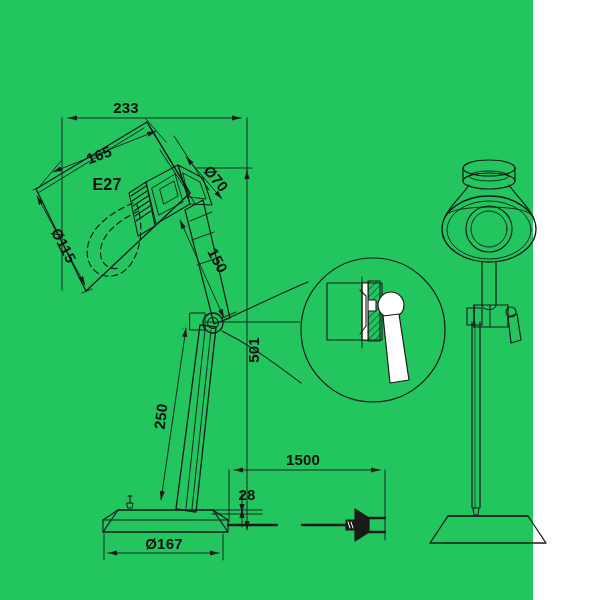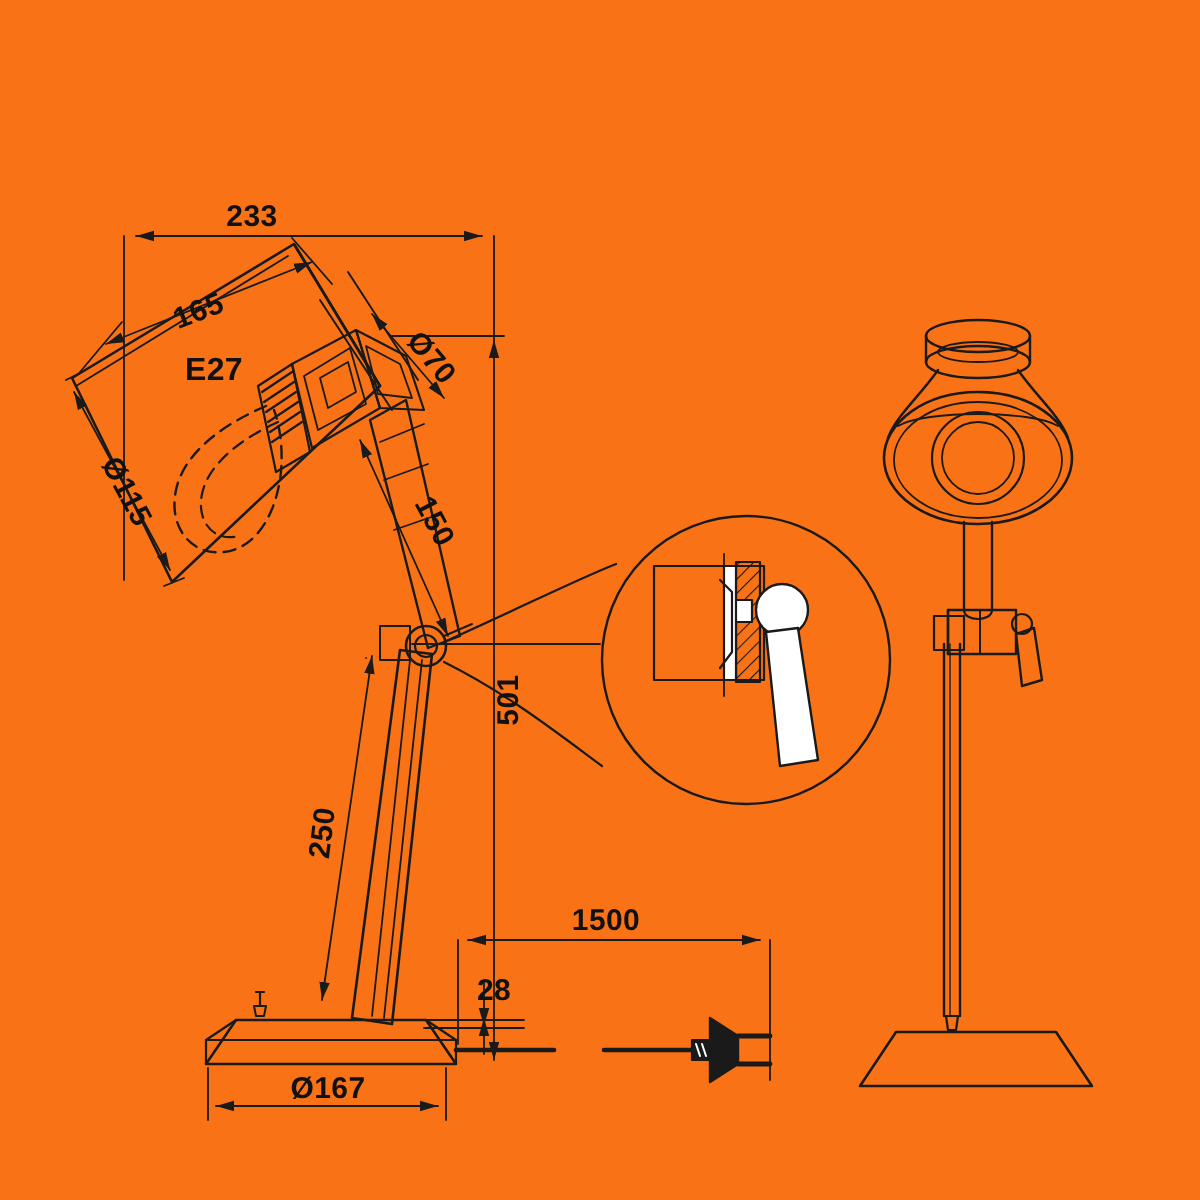--- a/index.html
+++ b/index.html
@@ -2,21 +2,21 @@
 <html><head>
 <meta charset="utf-8">
 <title>Technical Drawing</title>
 <style>
   html,body{margin:0;padding:0;background:#ffffff;}
   body{
     width:600px;height:600px;overflow:hidden;
     font-family:"Liberation Sans", sans-serif;
     color:#1a1a1a;
   }
-  #sheet{position:relative;width:600px;height:600px;background:#f97316;}
+  #sheet{position:relative;width:533px;height:600px;background:#22c55e;}
   #sheet svg{display:block;position:absolute;top:0;left:0;}
   .dimtext{
     font-family:"Liberation Sans", sans-serif;
     font-weight:bold;
     font-size:15px;
     fill:#111111;
     letter-spacing:0.2px;
   }
   .dimtext.big{font-size:16px;}
 </style>

